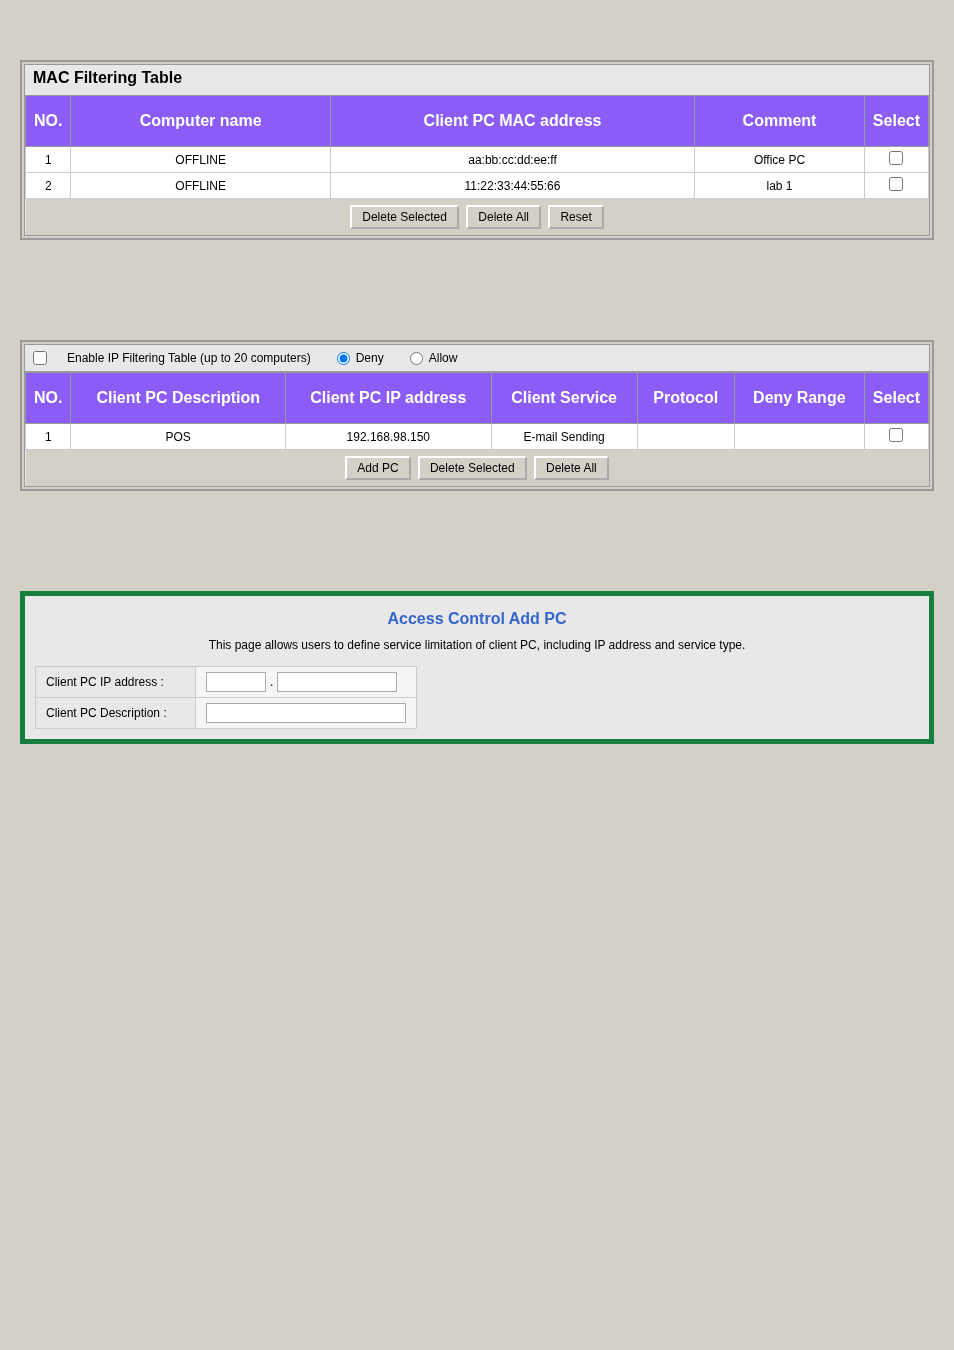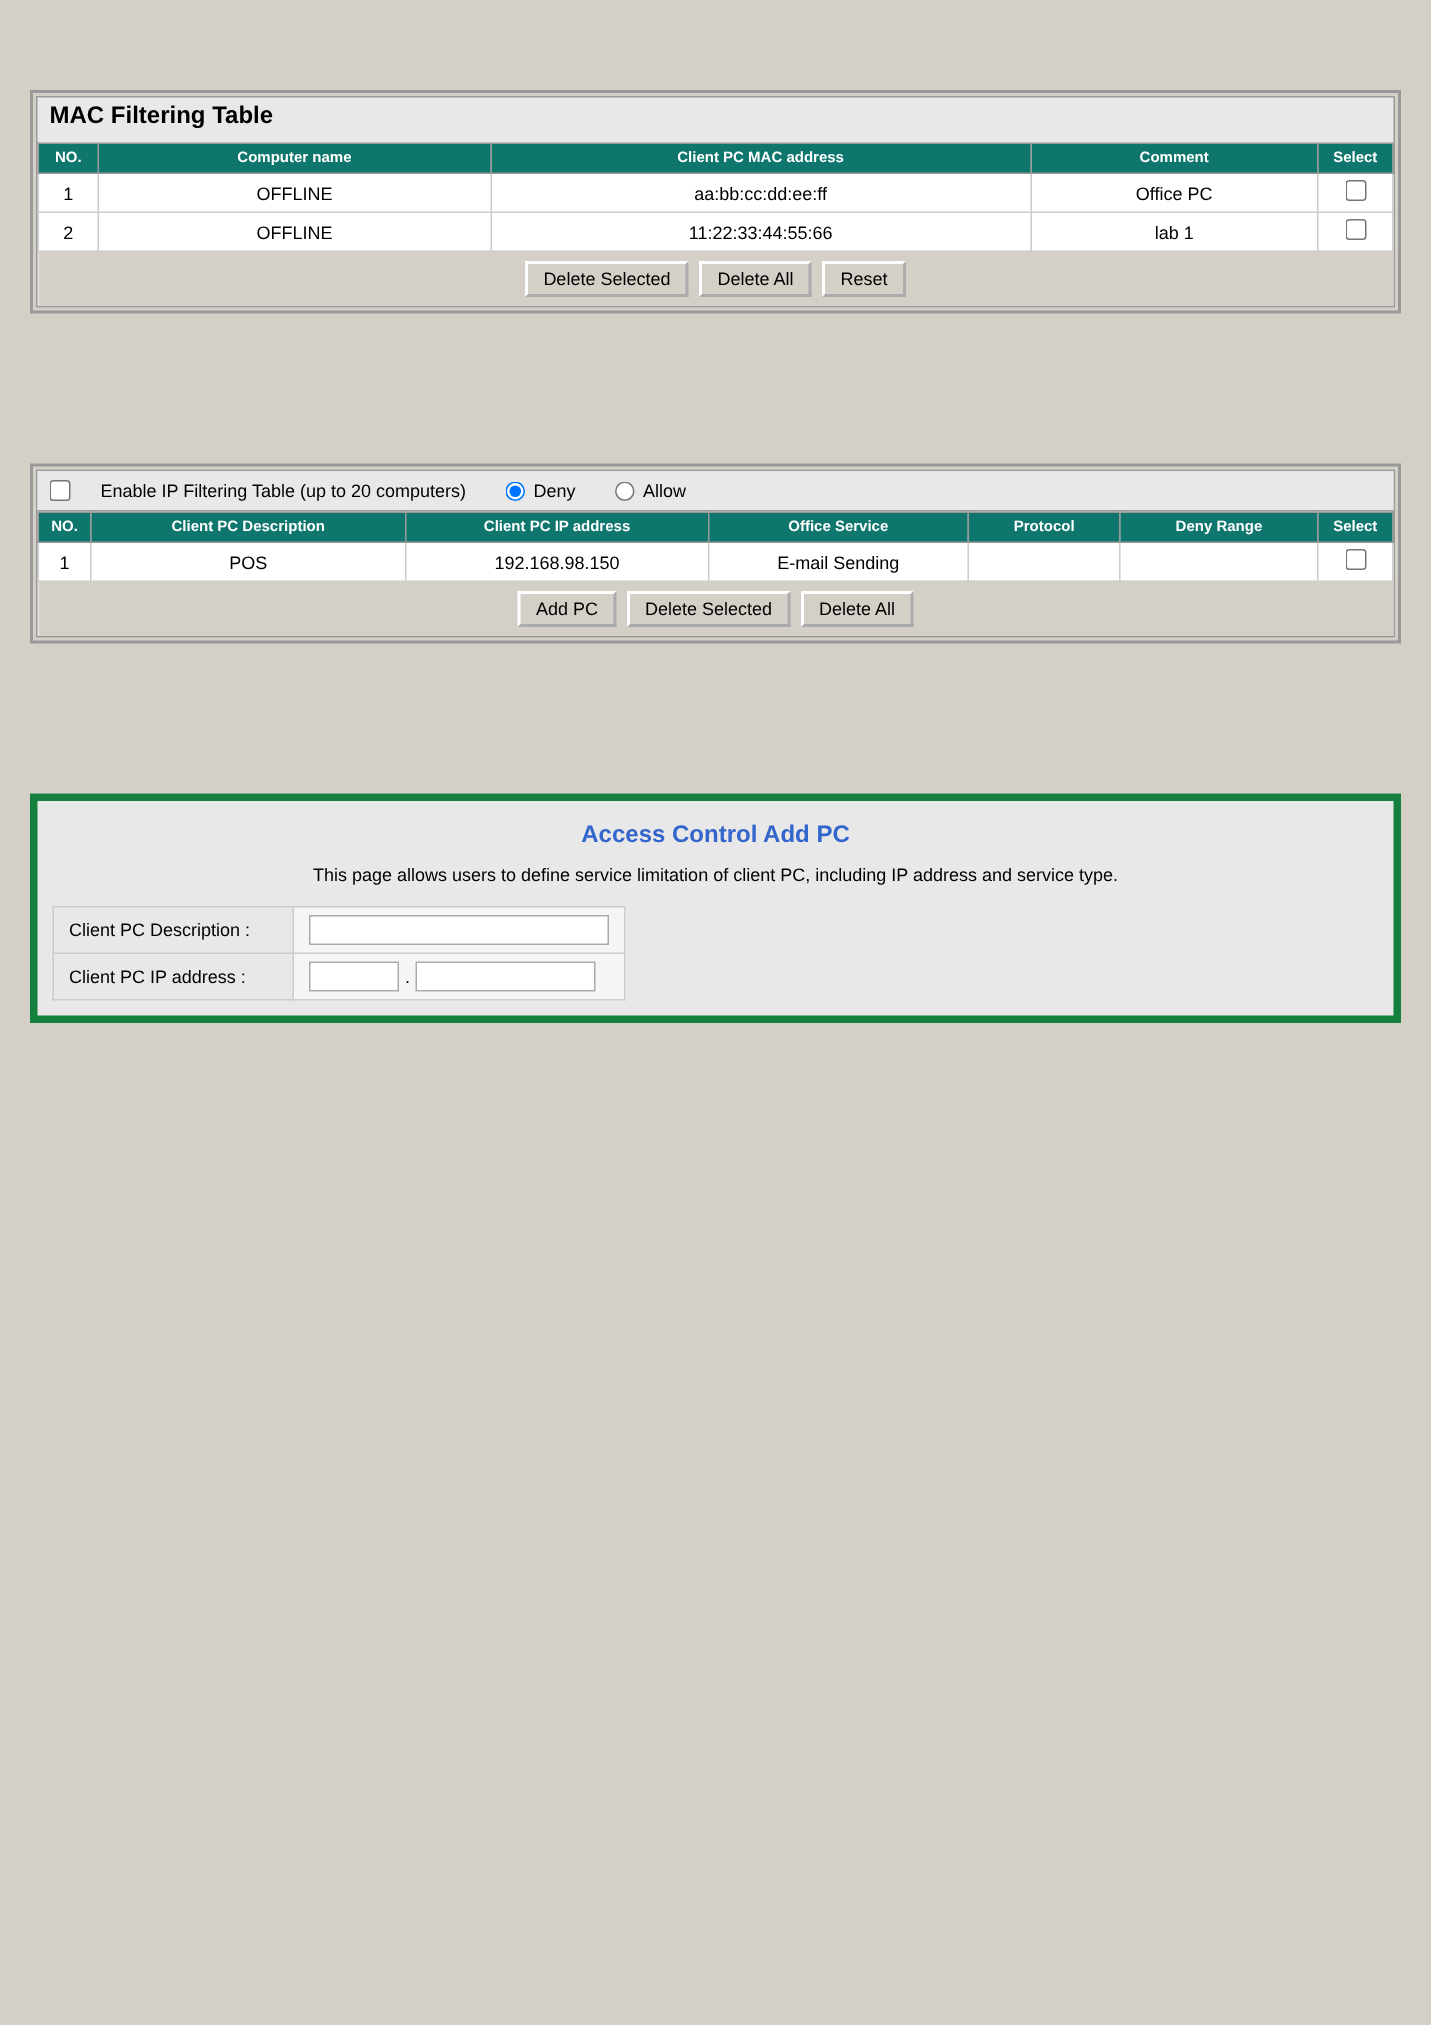--- a/index.html
+++ b/index.html
@@ -25,27 +25,27 @@
       margin-bottom: 4px;
       color: #000;
     }
 
     table {
       border-collapse: collapse;
       width: 100%;
     }
 
     table th {
-      background: #0f766e;
+      background: #8b5cf6;
       color: #fff;
       font-weight: bold;
-      padding: 4px 8px;
+      padding: 16px 8px;
       border: 1px solid #999;
       text-align: center;
-      font-size: 10px;
+      font-size: 16px;
     }
 
     table td {
       background: #fff;
       padding: 4px 8px;
       border: 1px solid #ccc;
       text-align: center;
       font-size: 12px;
     }
 
@@ -236,21 +236,21 @@
           <input type="radio" name="filter-mode" style="">
           <span>Allow</span>
         </span>
       </div>
       <table>
         <thead>
           <tr>
             <th style="width:35px;">NO.</th>
             <th>Client PC Description</th>
             <th>Client PC IP address</th>
-            <th>Office Service</th>
+            <th>Client Service</th>
             <th>Protocol</th>
             <th>Deny Range</th>
             <th style="width:50px;">Select</th>
           </tr>
         </thead>
         <tbody>
           <tr>
             <td>1</td>
             <td>POS</td>
             <td>192.168.98.150</td>
@@ -272,30 +272,30 @@
   </div>
 </div>
 
 <div class="access-control-section" style="margin-top: 100px;">
   <div class="access-control-title">Access Control Add PC</div>
   <div class="access-description">This page allows users to define service limitation of client PC, including IP address and service type.</div>
 
   <table class="form-table">
     <tbody>
         <tr>
-      <td>Client PC Description :</td>
-      <td>
-        <input type="text" style="width: 200px;">
-      </td>
-    </tr>
-    <tr>
       <td>Client PC IP address :</td>
       <td>
         <div class="ip-input-group">
           <input type="text" style="width: 60px;">
           <span>.</span>
           <input type="text" style="width: 120px;">
         </div>
       </td>
     </tr>
+    <tr>
+      <td>Client PC Description :</td>
+      <td>
+        <input type="text" style="width: 200px;">
+      </td>
+    </tr>
   </tbody>
     </table>
 </div>
 
 </body></html>

